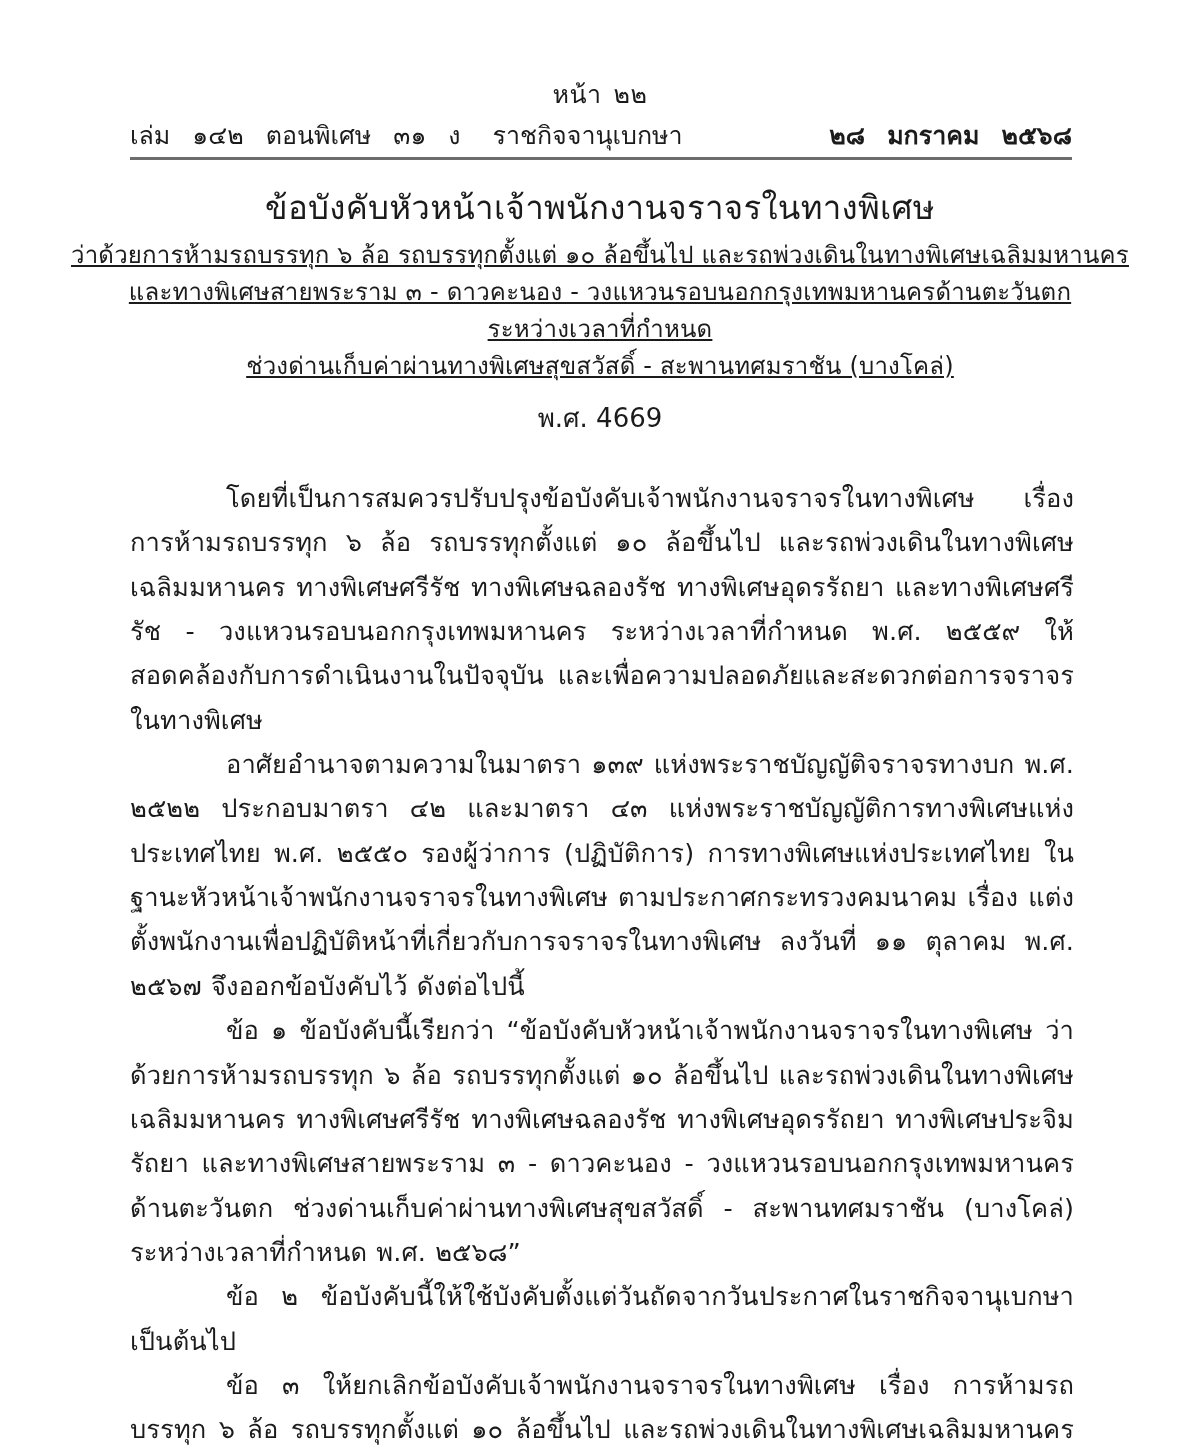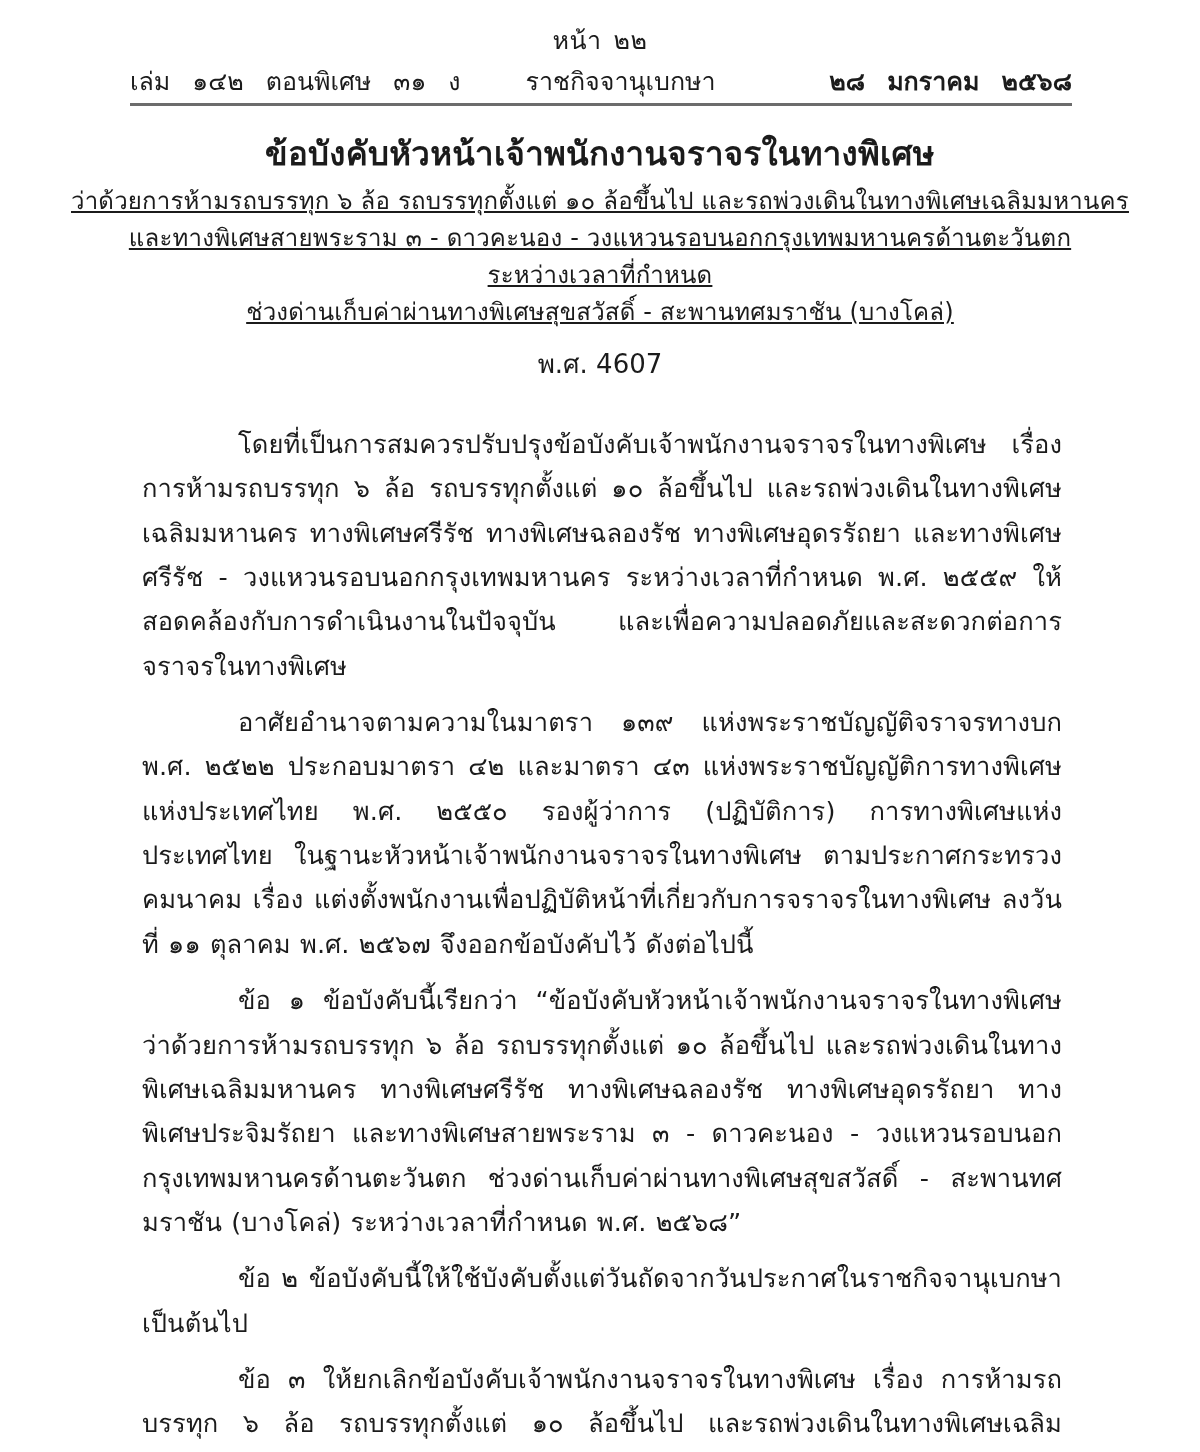--- a/index.html
+++ b/index.html
@@ -18,21 +18,21 @@
   .page {
     position: relative;
     width: 1200px;
     height: 1452px;
     padding: 0;
     box-sizing: border-box;
   }
 
   
   .masthead {
-    padding-top: 26px;
+    padding-top: 80px;
   }
   .masthead-page {
     text-align: center;
     font-size: 25px;
     letter-spacing: 0.5px;
     line-height: 1.2;
     margin-bottom: 10px;
   }
   .masthead-page .sp { display: inline-block; width: 12px; }
 
@@ -45,21 +45,21 @@
     line-height: 1.25;
   }
   .masthead-left {
     display: flex;
     align-items: baseline;
     gap: 22px;
     white-space: nowrap;
   }
   .masthead-center {
     white-space: nowrap;
-    margin-left: 65px;
+    margin-left: 32px;
     margin-right: auto;
   }
   .masthead-right {
     display: flex;
     align-items: baseline;
     gap: 22px;
     white-space: nowrap;
     font-weight: bold;
   }
   .rule {
@@ -68,21 +68,21 @@
     background: #6c6c6c;
   }
 
   
   .title-block {
     margin-top: 26px;
     text-align: center;
   }
   .doc-title {
     font-size: 33px;
-    font-weight: bold;
+    font-weight: normal;
     line-height: 1.35;
     margin: 16px 0 6px 0;
     letter-spacing: 0.3px;
   }
   .subtitle-line {
     font-size: 24px;
     line-height: 1.55;
     margin: 0;
     padding: 0 60px;
     letter-spacing: 0.2px;
@@ -98,21 +98,21 @@
   .body-block {
     margin-top: 38px;
     padding: 0 126px 0 130px;
   }
   .para {
     font-size: 25.5px;
     line-height: 1.74;
     text-align: justify;
     text-justify: inter-word;
     text-indent: 96px;
-    margin: 12px;
+    margin: 0;
     letter-spacing: 0.1px;
     word-spacing: 1px;
   }
   .para + .para { margin-top: 0px; }
   .para.clause { text-indent: 96px; }
 </style>
 </head>
 <body>
 
 <div class="page">
@@ -140,21 +140,21 @@
 
     <div class="rule"></div>
   </div>
 
   <div class="title-block">
     <h1 class="doc-title">ข้อบังคับหัวหน้าเจ้าพนักงานจราจรในทางพิเศษ</h1>
     <p class="subtitle-line">ว่าด้วยการห้ามรถบรรทุก ๖ ล้อ รถบรรทุกตั้งแต่ ๑๐ ล้อขึ้นไป และรถพ่วงเดินในทางพิเศษเฉลิมมหานคร</p>
     <p class="subtitle-line">และทางพิเศษสายพระราม ๓ - ดาวคะนอง - วงแหวนรอบนอกกรุงเทพมหานครด้านตะวันตก</p>
     <p class="subtitle-line">ระหว่างเวลาที่กำหนด</p>
     <p class="subtitle-line">ช่วงด่านเก็บค่าผ่านทางพิเศษสุขสวัสดิ์ - สะพานทศมราชัน (บางโคล่)</p>
-    <p class="year-line">พ.ศ. 4607</p>
+    <p class="year-line">พ.ศ. 4669</p>
   </div>
 
   <div class="body-block">
     <p class="para">โดยที่เป็นการสมควรปรับปรุงข้อบังคับเจ้าพนักงานจราจรในทางพิเศษ เรื่อง การห้ามรถบรรทุก ๖ ล้อ รถบรรทุกตั้งแต่ ๑๐ ล้อขึ้นไป และรถพ่วงเดินในทางพิเศษเฉลิมมหานคร ทางพิเศษศรีรัช ทางพิเศษฉลองรัช ทางพิเศษอุดรรัถยา และทางพิเศษศรีรัช - วงแหวนรอบนอกกรุงเทพมหานคร ระหว่างเวลาที่กำหนด พ.ศ. ๒๕๕๙ ให้สอดคล้องกับการดำเนินงานในปัจจุบัน และเพื่อความปลอดภัยและสะดวกต่อการจราจรในทางพิเศษ</p>
     <p class="para">อาศัยอำนาจตามความในมาตรา ๑๓๙ แห่งพระราชบัญญัติจราจรทางบก พ.ศ. ๒๕๒๒ ประกอบมาตรา ๔๒ และมาตรา ๔๓ แห่งพระราชบัญญัติการทางพิเศษแห่งประเทศไทย พ.ศ. ๒๕๕๐ รองผู้ว่าการ (ปฏิบัติการ) การทางพิเศษแห่งประเทศไทย ในฐานะหัวหน้าเจ้าพนักงานจราจรในทางพิเศษ ตามประกาศกระทรวงคมนาคม เรื่อง แต่งตั้งพนักงานเพื่อปฏิบัติหน้าที่เกี่ยวกับการจราจรในทางพิเศษ ลงวันที่ ๑๑ ตุลาคม พ.ศ. ๒๕๖๗ จึงออกข้อบังคับไว้ ดังต่อไปนี้</p>
     <p class="para clause">ข้อ ๑ ข้อบังคับนี้เรียกว่า “ข้อบังคับหัวหน้าเจ้าพนักงานจราจรในทางพิเศษ ว่าด้วยการห้ามรถบรรทุก ๖ ล้อ รถบรรทุกตั้งแต่ ๑๐ ล้อขึ้นไป และรถพ่วงเดินในทางพิเศษเฉลิมมหานคร ทางพิเศษศรีรัช ทางพิเศษฉลองรัช ทางพิเศษอุดรรัถยา ทางพิเศษประจิมรัถยา และทางพิเศษสายพระราม ๓ - ดาวคะนอง - วงแหวนรอบนอกกรุงเทพมหานครด้านตะวันตก ช่วงด่านเก็บค่าผ่านทางพิเศษสุขสวัสดิ์ - สะพานทศมราชัน (บางโคล่) ระหว่างเวลาที่กำหนด พ.ศ. ๒๕๖๘”</p>
     <p class="para clause">ข้อ ๒ ข้อบังคับนี้ให้ใช้บังคับตั้งแต่วันถัดจากวันประกาศในราชกิจจานุเบกษาเป็นต้นไป</p>
     <p class="para clause">ข้อ ๓ ให้ยกเลิกข้อบังคับเจ้าพนักงานจราจรในทางพิเศษ เรื่อง การห้ามรถบรรทุก ๖ ล้อ รถบรรทุกตั้งแต่ ๑๐ ล้อขึ้นไป และรถพ่วงเดินในทางพิเศษเฉลิมมหานคร ทางพิเศษศรีรัช ทางพิเศษฉลองรัช ทางพิเศษอุดรรัถยา และทางพิเศษศรีรัช - วงแหวนรอบนอกกรุงเทพมหานคร ระหว่างเวลาที่กำหนด พ.ศ. ๒๕๕๙</p>
 
   </div>

